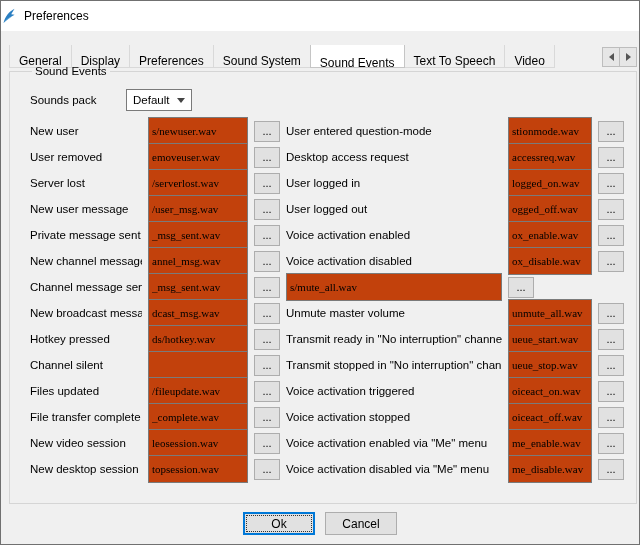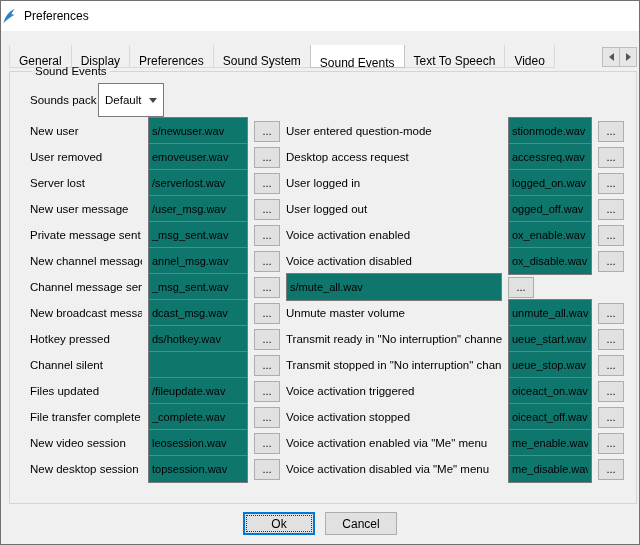--- a/index.html
+++ b/index.html
@@ -30,37 +30,37 @@
                border-bottom:4px solid transparent; border-right:5px solid #555; }
   .arr-right { width:0; height:0; border-top:4px solid transparent;
                border-bottom:4px solid transparent; border-left:5px solid #555; }
 
   
   .groupbox { position:absolute; top:64px; left:8px; right:8px; bottom:40px;
               border:1px solid #d5d5d5; background:#f0f0f0;
               padding:4px 12px 8px 20px; }
   .groupbox legend { font-size:11.5px; color:#000; padding:0 3px; margin-left:2px; }
 
-  .pack-row { display:flex; align-items:center; margin:8px 0 6px 0; height:22px; }
+  .pack-row { display:flex; align-items:center; margin:8px 0 6px 0; height:22px;gap:28px; }
   .pack-row .lbl { width:68px; }
   .combo { width:66px; height:22px; background:#ffffff; border:1px solid #7a7a7a;
-           display:flex; align-items:center; padding:16px 6px; font-size:11.5px;
+           display:flex; align-items:center; padding:4px 6px; font-size:11.5px;
            cursor:default; }
   .combo-value { flex:1; }
   .combo-arrow { width:0; height:0; border-left:4px solid transparent;
                  border-right:4px solid transparent; border-top:5px solid #444;
                  margin-left:4px; }
 
   .rows { margin-top:2px; }
   .event-row { display:grid;
                grid-template-columns:112px 100px 26px 216px 84px 26px;
                column-gap:6px; align-items:center; height:26px; }
   .lbl { font-size:11.5px; color:#000; white-space:nowrap; overflow:hidden; }
-  .field { height:20px; border:1px solid #7a7a7a; background:#0f766e;
-           font-family:Liberation Sans, sans-serif; font-size:11px;
+  .field { height:20px; border:1px solid #7a7a7a; background:#c2410c;
+           font-family:Liberation Serif, serif; font-size:11px;
            padding:13px 3px; width:100%; color:#000; }
   .browse { height:21px; width:26px; background:#e1e1e1; border:1px solid #adadad;
             font-size:11px; display:flex; align-items:center; justify-content:center;
             font-family:"Liberation Sans", sans-serif; cursor:default; }
 
   
   .footer { position:absolute; bottom:9px; left:0; right:0; display:flex;
             justify-content:center; gap:10px; }
   .btn { min-width:72px; height:23px; background:#e1e1e1; border:1px solid #adadad;
          font-family:"Liberation Sans", sans-serif; font-size:12px; color:#000;

